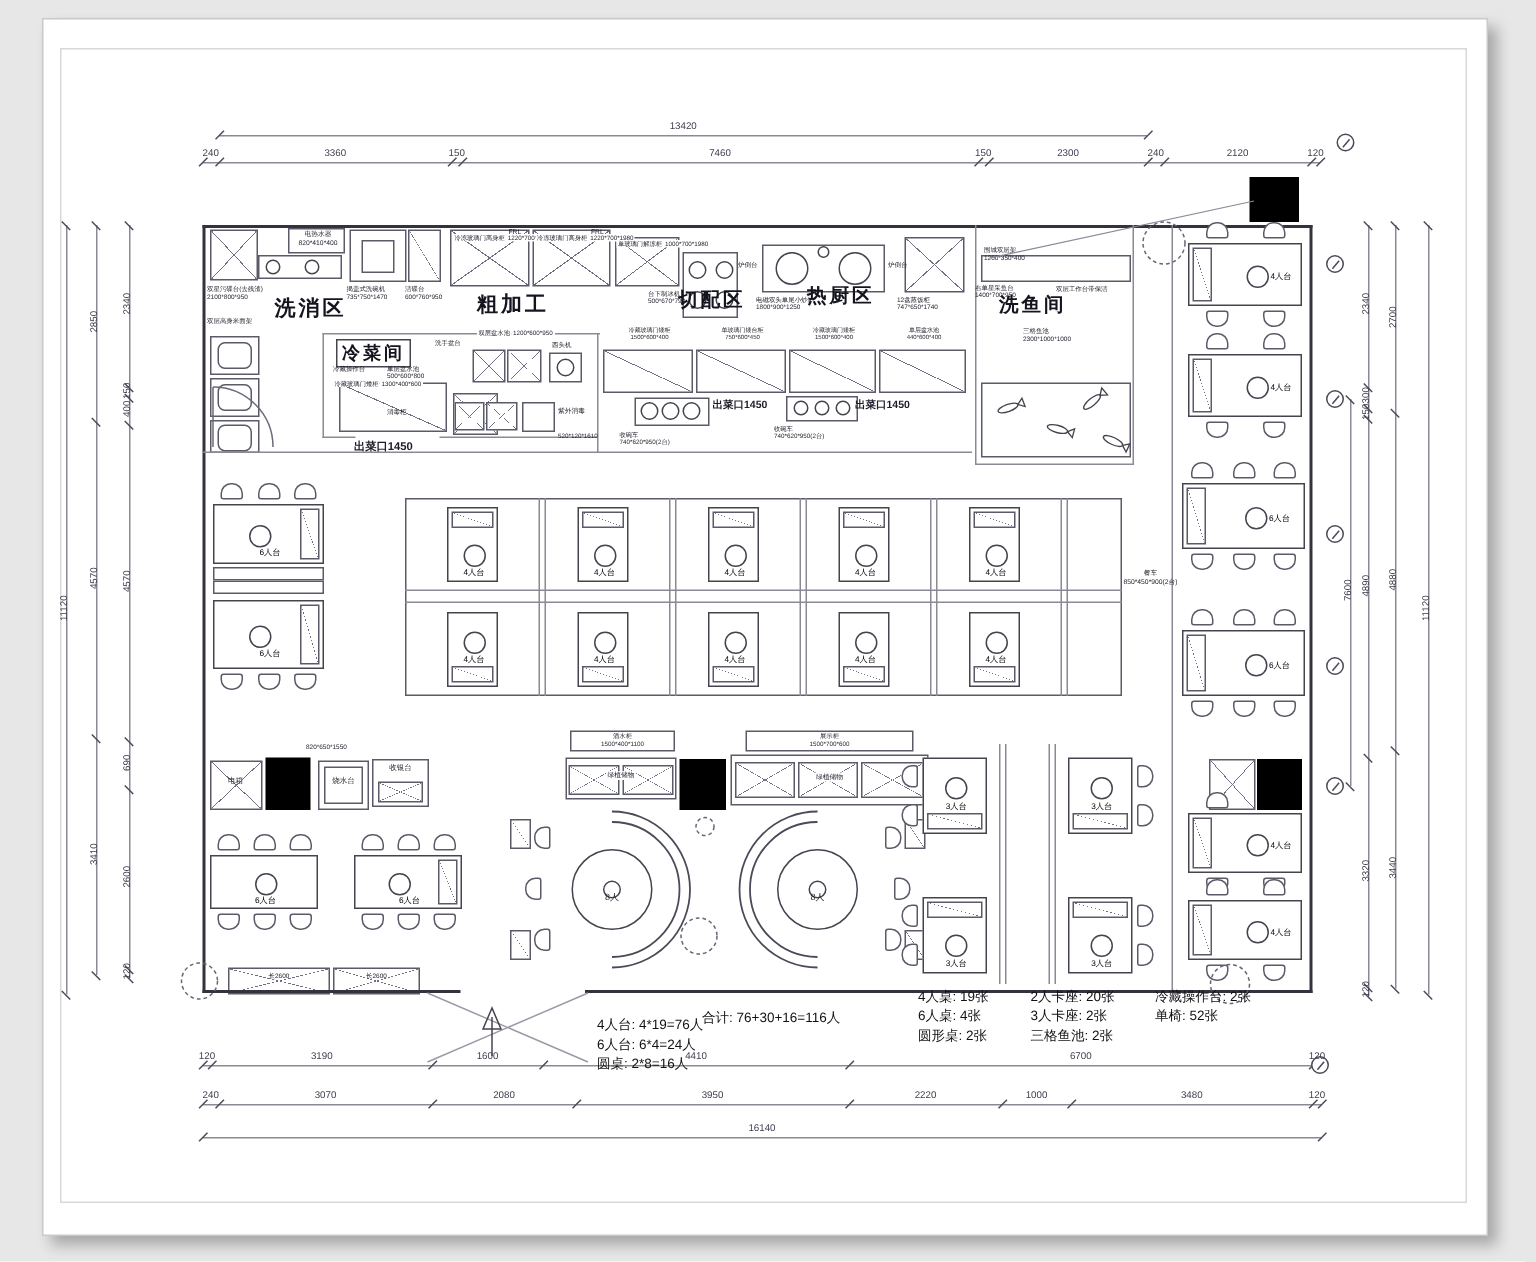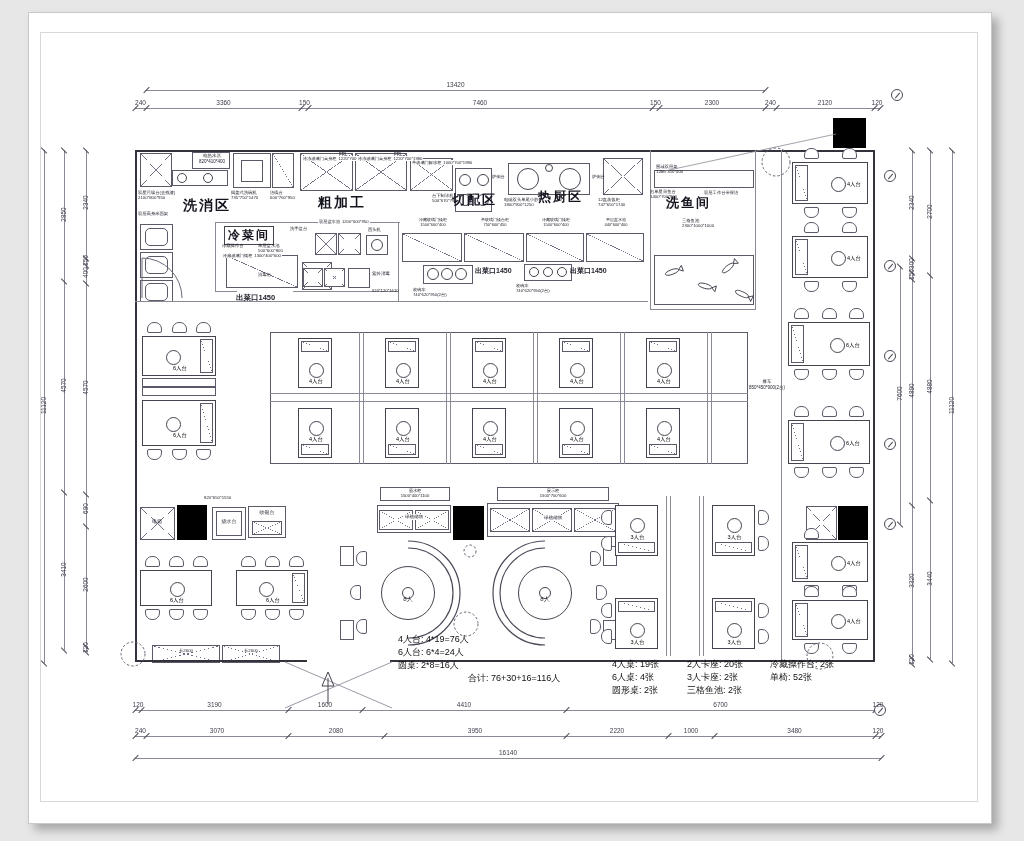--- a/index.html
+++ b/index.html
@@ -92,21 +92,21 @@
     </g>
   </svg>
 
   <div class="zone" style="left:183px;top:197px;font-size:14px">洗消区</div>
   <div class="zone boxed" style="left:224px;top:226px;font-size:12px">冷菜间</div>
   <div class="zone" style="left:318px;top:194px;font-size:14px">粗加工</div>
   <div class="zone" style="left:452px;top:191px;font-size:13px">切配区</div>
   <div class="zone" style="left:538px;top:188px;font-size:13px">热厨区</div>
   <div class="zone" style="left:666px;top:194px;font-size:13px">洗鱼间</div>
 
-  <div class="summary" style="left:398px;top:633px">
+  <div class="summary" style="left:398px;top:677px">
     <div>4人台: 4*19=76人</div>
     <div>6人台: 6*4=24人</div>
     <div>圆桌: 2*8=16人</div>
   </div>
   <div class="summary" style="left:468px;top:672px">合计: 76+30+16=116人</div>
   <div class="summary" style="left:612px;top:658px">
     <div>4人桌: 19张</div>
     <div>6人桌: 4张</div>
     <div>圆形桌: 2张</div>
   </div>

